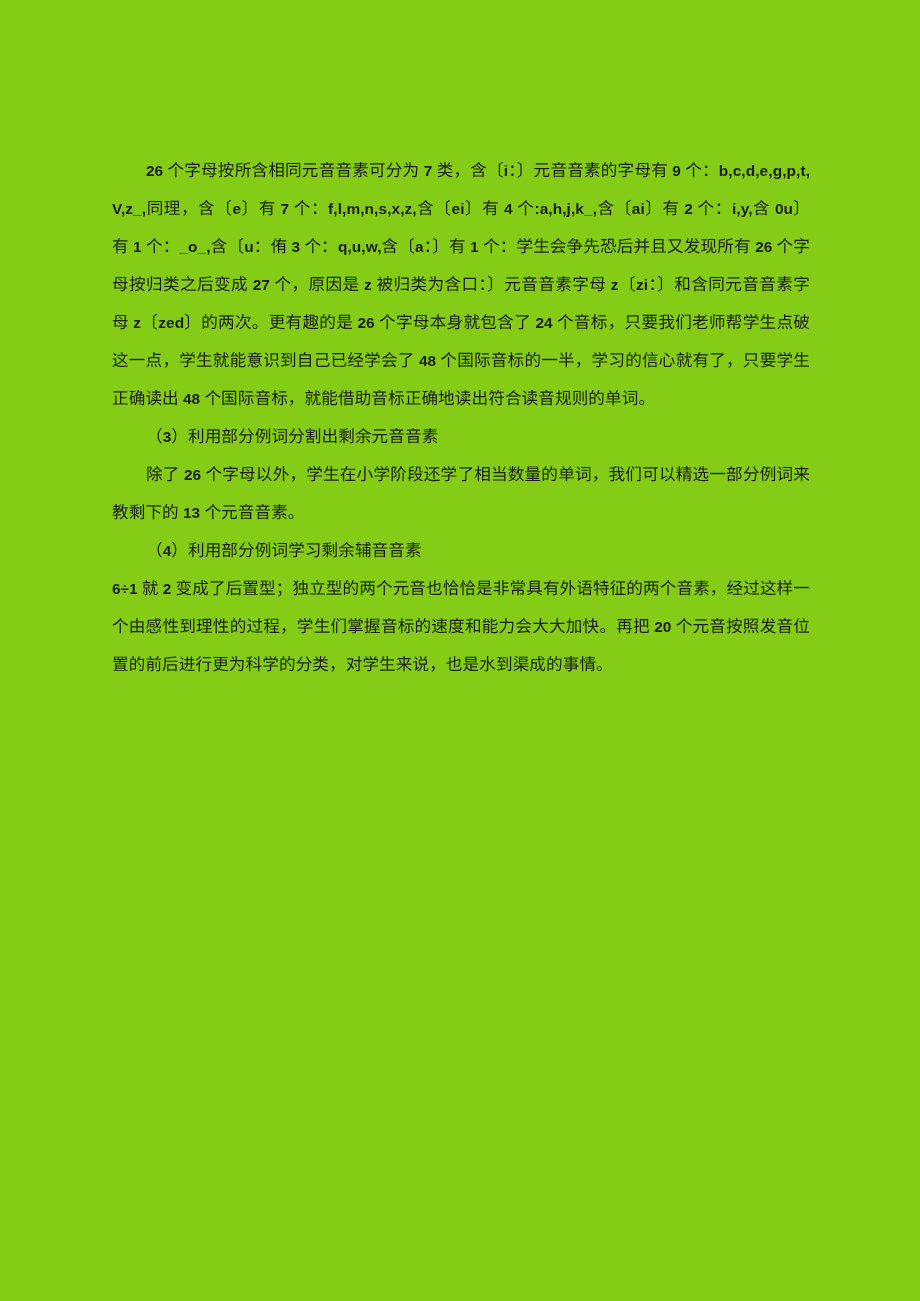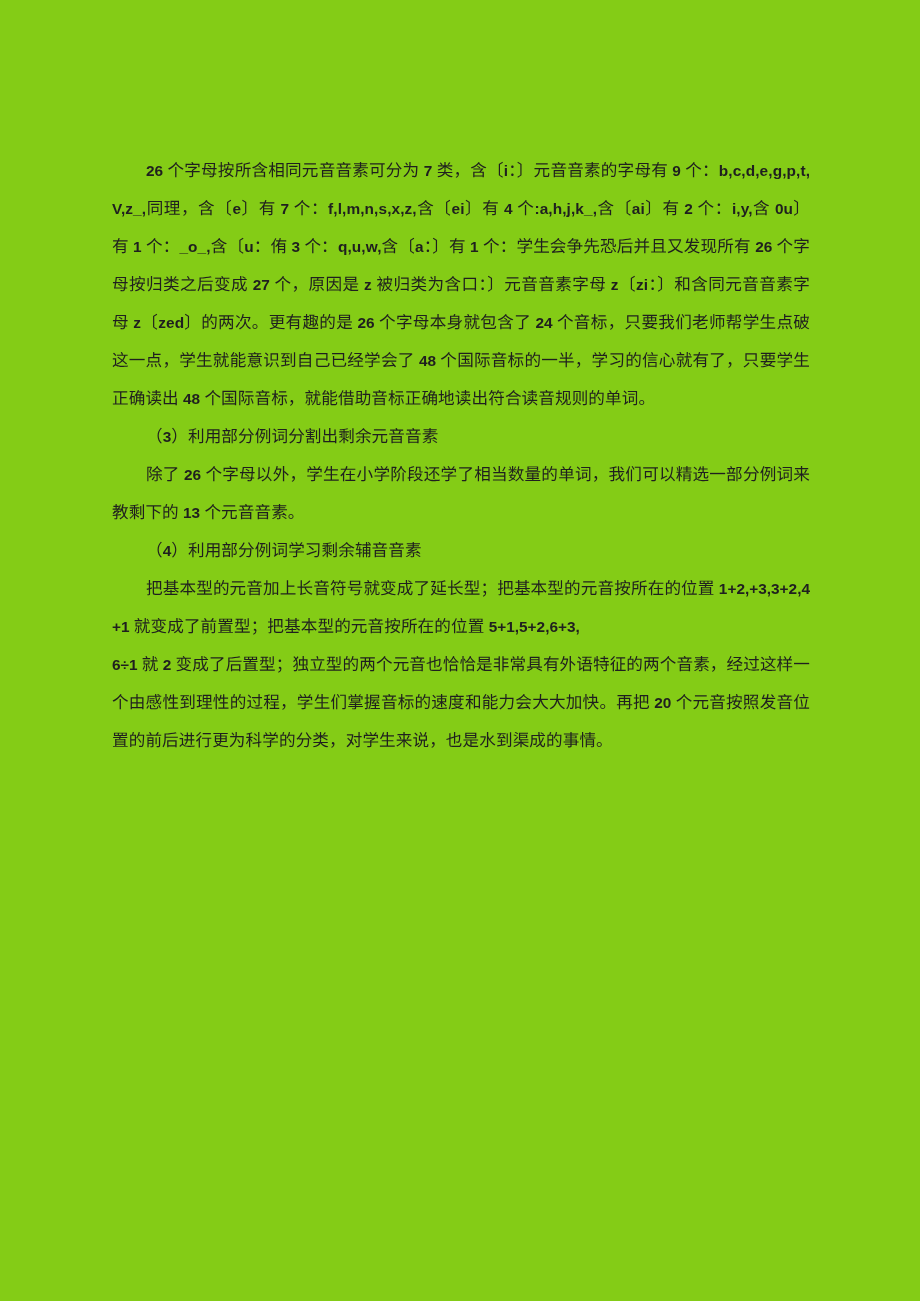--- a/index.html
+++ b/index.html
@@ -74,18 +74,17 @@
 
     <p class="para indent gap-md">（<span class="numsym">3</span>）利用部分例词分割出剩余元音音素</p>
 
     <p class="para indent gap-md">除了 <span class="numsym">26</span> 个字母以外，学生在小学阶段还学了相当数量的单词，我们可以精选一部分例词来教剩下的 <span class="numsym">13</span> 个元音音素。</p>
 
     <p class="para indent gap-md">（<span class="numsym">4</span>）利用部分例词学习剩余辅音音素</p>
 
 
 
 
-    <p class="para indent gap-md">把基本型的元音加上长音符号就变成了延长型；把基本型的元音按所在的位置 <span class="numsym">1+2,+3,3+2,4+1</span> 就变成了前置型；把基本型的元音按所在的位置 <span class="numsym">5+1,5+2,6+3,</span></p>
 
     <p class="para gap-lg"><span class="numsym">6÷1</span> 就 <span class="numsym">2</span> 变成了后置型；独立型的两个元音也恰恰是非常具有外语特征的两个音素，经过这样一个由感性到理性的过程，学生们掌握音标的速度和能力会大大加快。再把 <span class="numsym">20</span> 个元音按照发音位置的前后进行更为科学的分类，对学生来说，也是水到渠成的事情。</p>
 
   </div>
 </div>
 
 </body></html>

